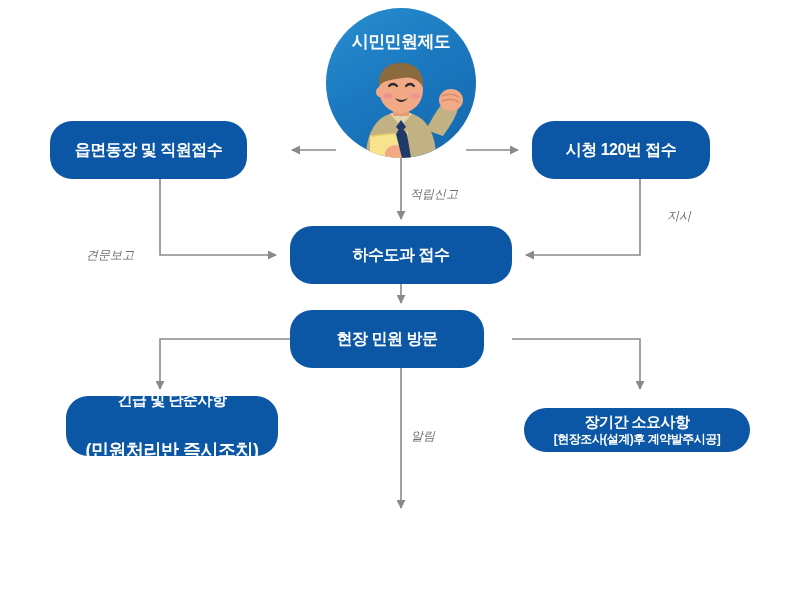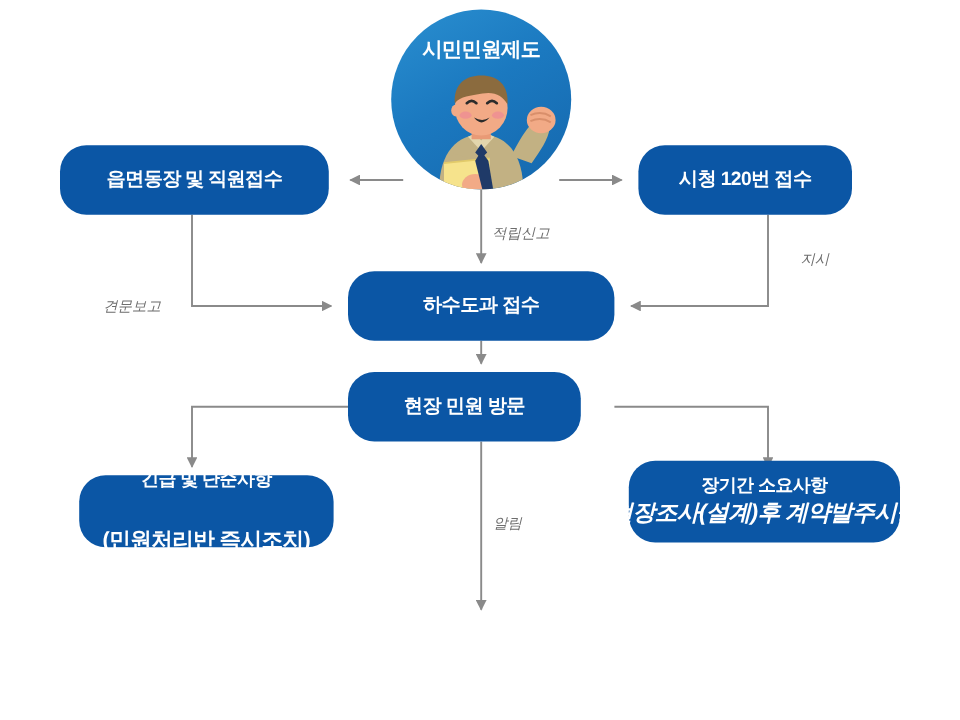--- a/index.html
+++ b/index.html
@@ -38,31 +38,31 @@
     text-align: center;
     font-weight: bold;
     letter-spacing: -0.5px;
     line-height: 1.25;
     z-index: 3;
   }
   .node .l1 { font-size: 16px; white-space: nowrap; }
   .node .l2 { font-size: 15px; white-space: nowrap; margin-top: 1px; }
 
   
-  #node-eupmyeon  { left: 50px;  top: 121px; width: 224px; height: 58px; font-family: Liberation Serif, serif; }
+  #node-eupmyeon  { left: 50px;  top: 121px; width: 197px; height: 58px; }
   #node-city120   { left: 532px; top: 121px; width: 178px; height: 58px; text-align: center; }
   #node-sewer     { left: 290px; top: 226px; width: 222px; height: 58px; }
   #node-visit     { left: 290px; top: 310px; width: 194px; height: 58px; }
   #node-urgent    { left: 66px;  top: 396px; width: 212px; height: 60px; gap: 28px; }
-  #node-longterm  { left: 524px; top: 384px; width: 226px; height: 68px; align-items: center; }
+  #node-longterm  { left: 524px; top: 408px; width: 226px; height: 44px; align-items: center; }
   #node-notify    { left: 290px; top: 515px; width: 222px; height: 62px; }
 
   #node-urgent .l1, #node-longterm .l1, #node-notify .l1 { font-size: 15px; }
   #node-urgent .l2, #node-longterm .l2, #node-notify .l2 { font-size: 18px; }
-  #node-longterm .l2 { font-size: 19px; font-style: italic; }
+  #node-longterm .l2 { font-size: 12px; }
 
   
   #badge {
     position: absolute;
     left: 326px;
     top: 8px;
     width: 150px;
     height: 150px;
     border-radius: 50%;
     overflow: hidden;

